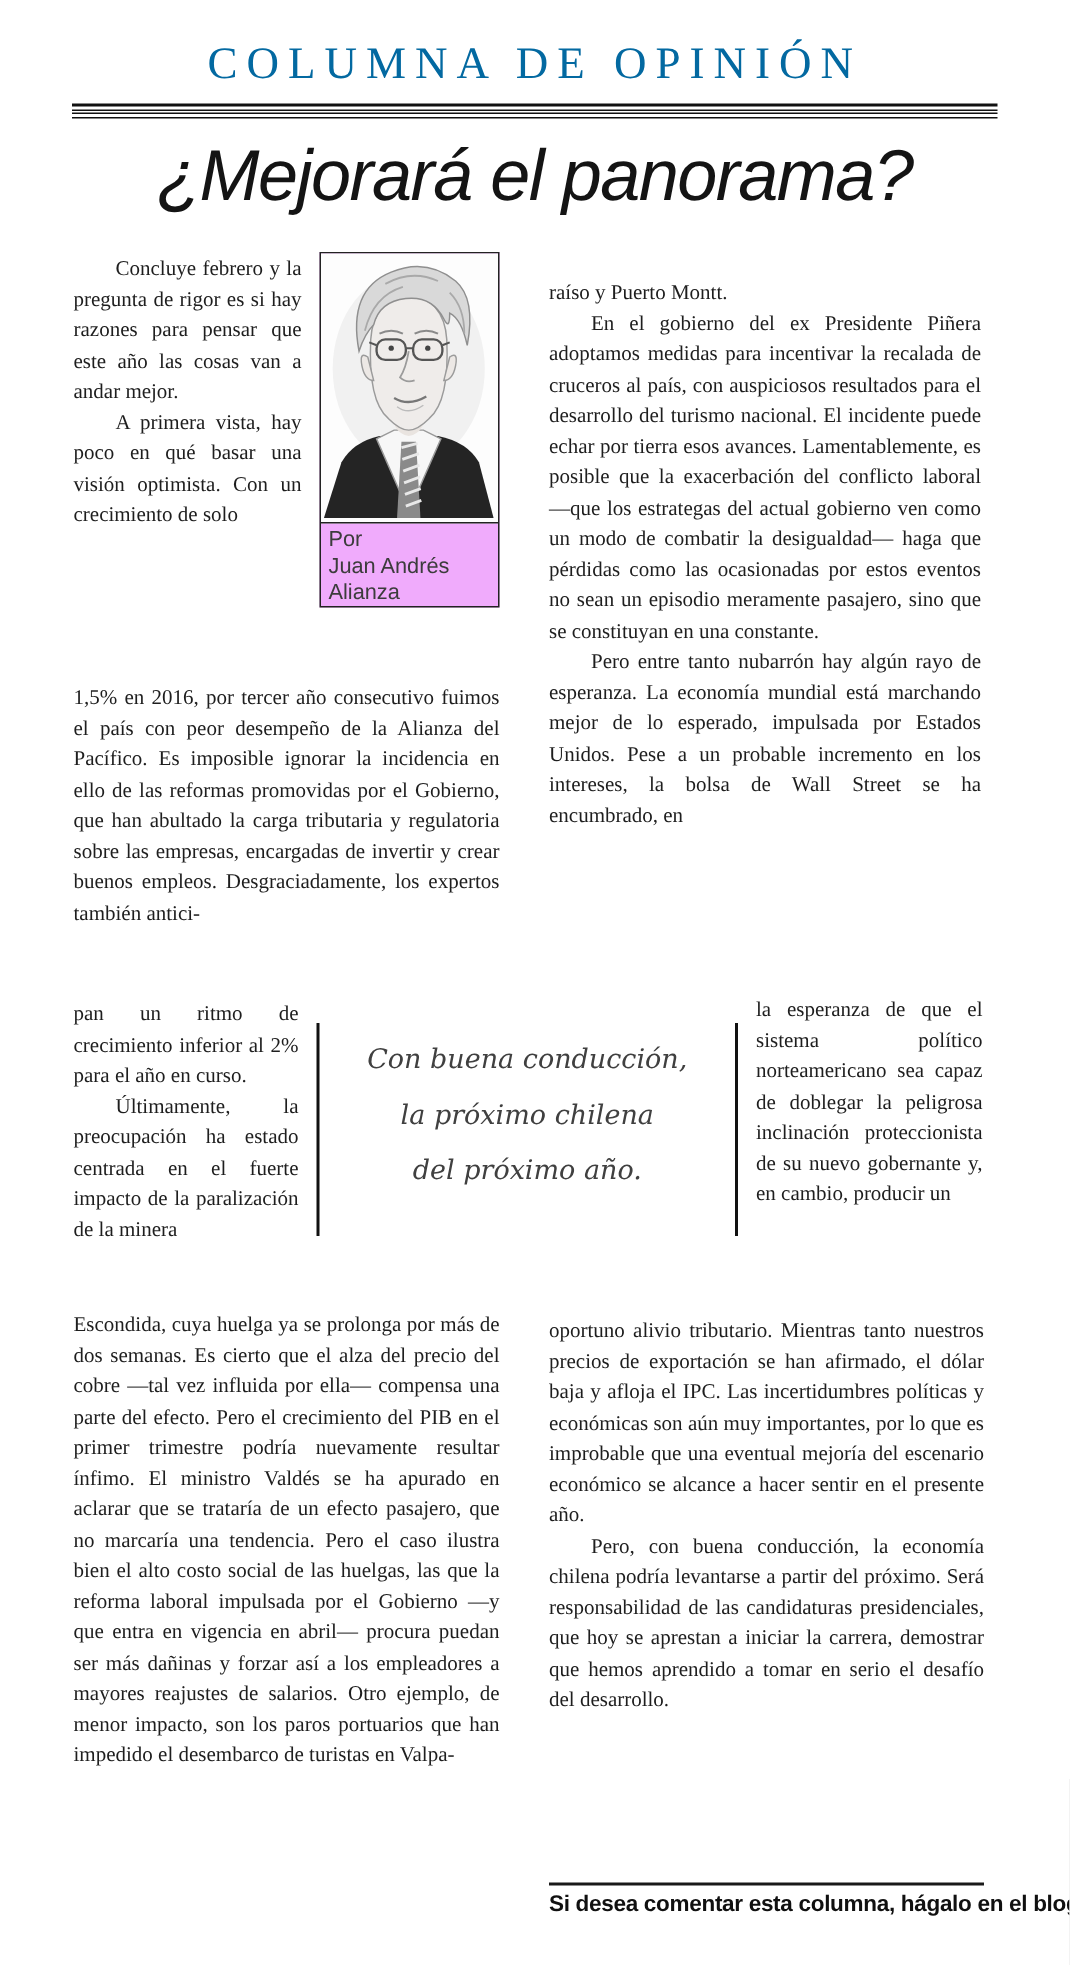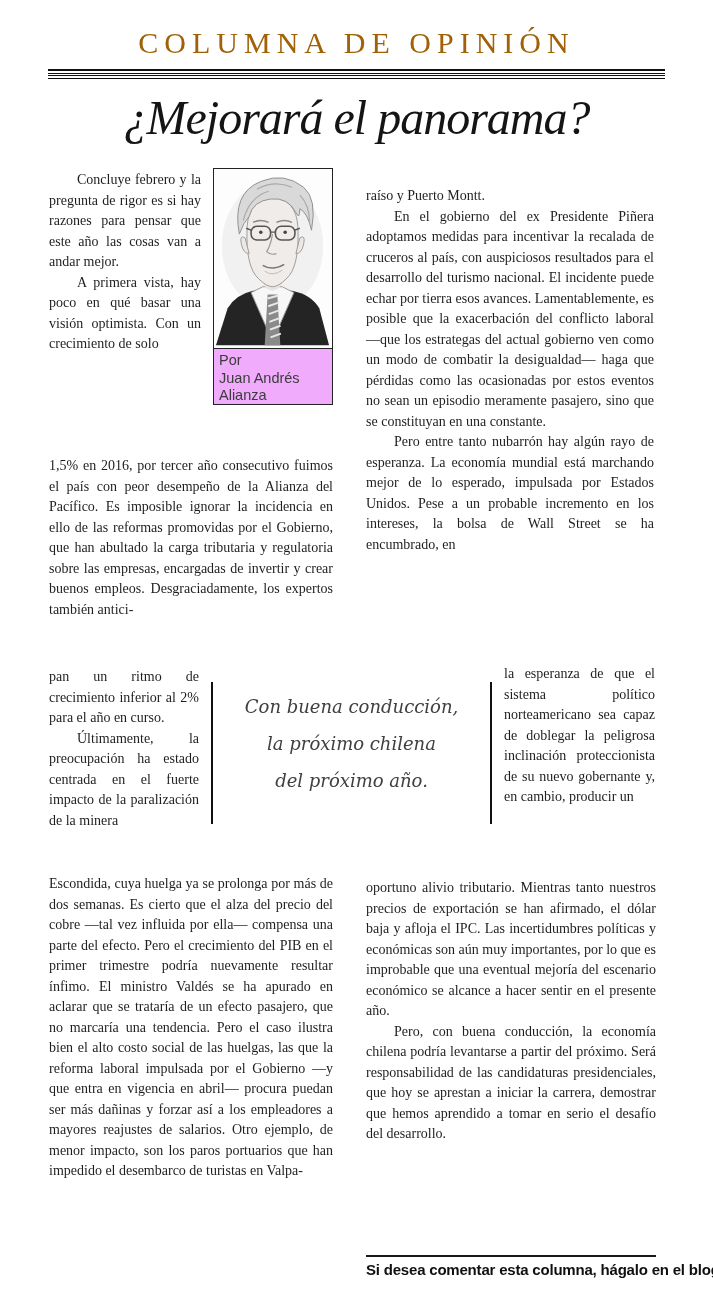--- a/index.html
+++ b/index.html
@@ -11,30 +11,30 @@
     font-family:"Liberation Serif", serif;
     overflow:hidden;
   }
   
   .kicker{
     position:absolute;left:0;top:26px;width:713px;
     text-align:center;
     font-family:"Liberation Serif", serif;
     font-size:30px;
     letter-spacing:6px;
-    color:#a16207;
+    color:#0369a1;
     white-space:nowrap;
   }
   .rule-block{position:absolute;left:48px;top:69px;width:617px;}
   .rule-block .rl{height:0;border-top:1.4px solid #111;margin-bottom:1.6px;}
   .rule-block .rl.thick{border-top-width:2px;}
   .headline{
     position:absolute;left:0;top:90px;width:713px;
     text-align:center;
-    font-family:Liberation Serif, serif;
+    font-family:Liberation Sans, sans-serif;
     font-style:italic;
     font-weight:normal;
     font-size:48px;
     color:#141414;
     margin:0;
     letter-spacing:-1px;
   }
   
   .seg{
     position:absolute;

